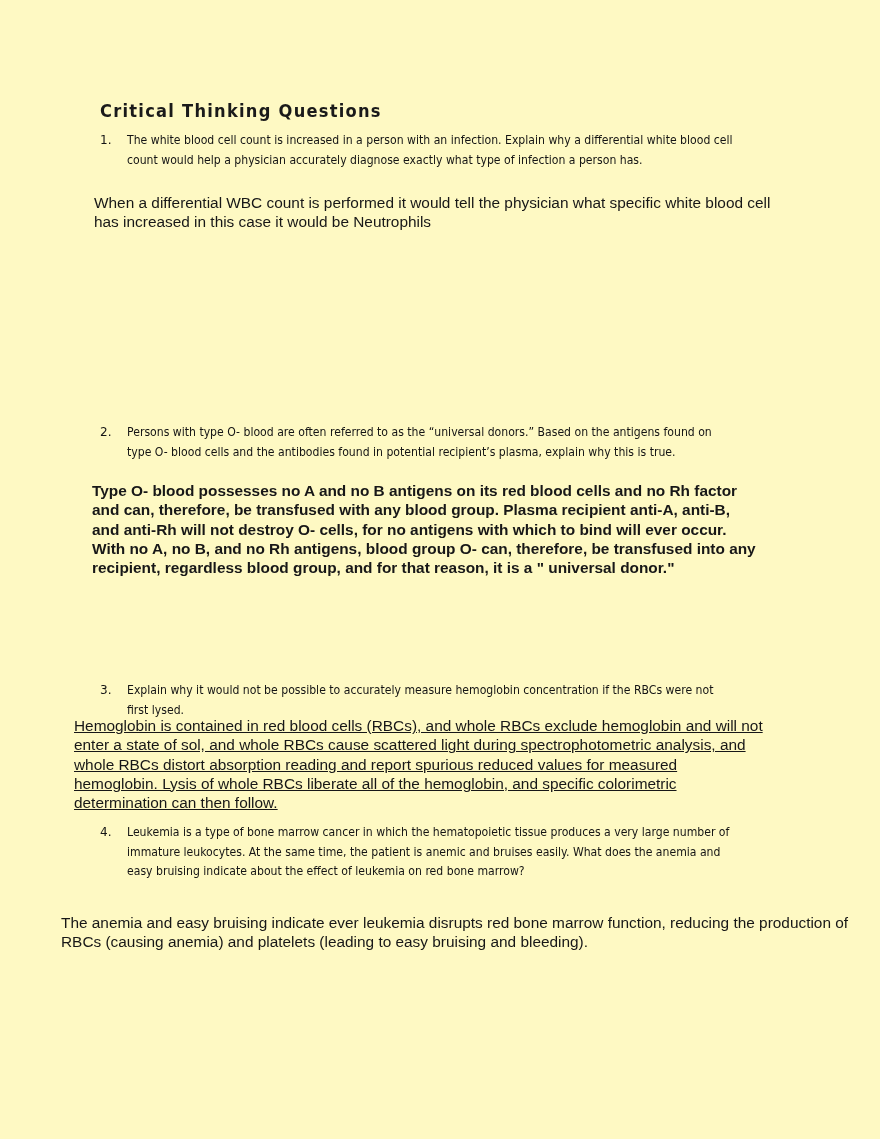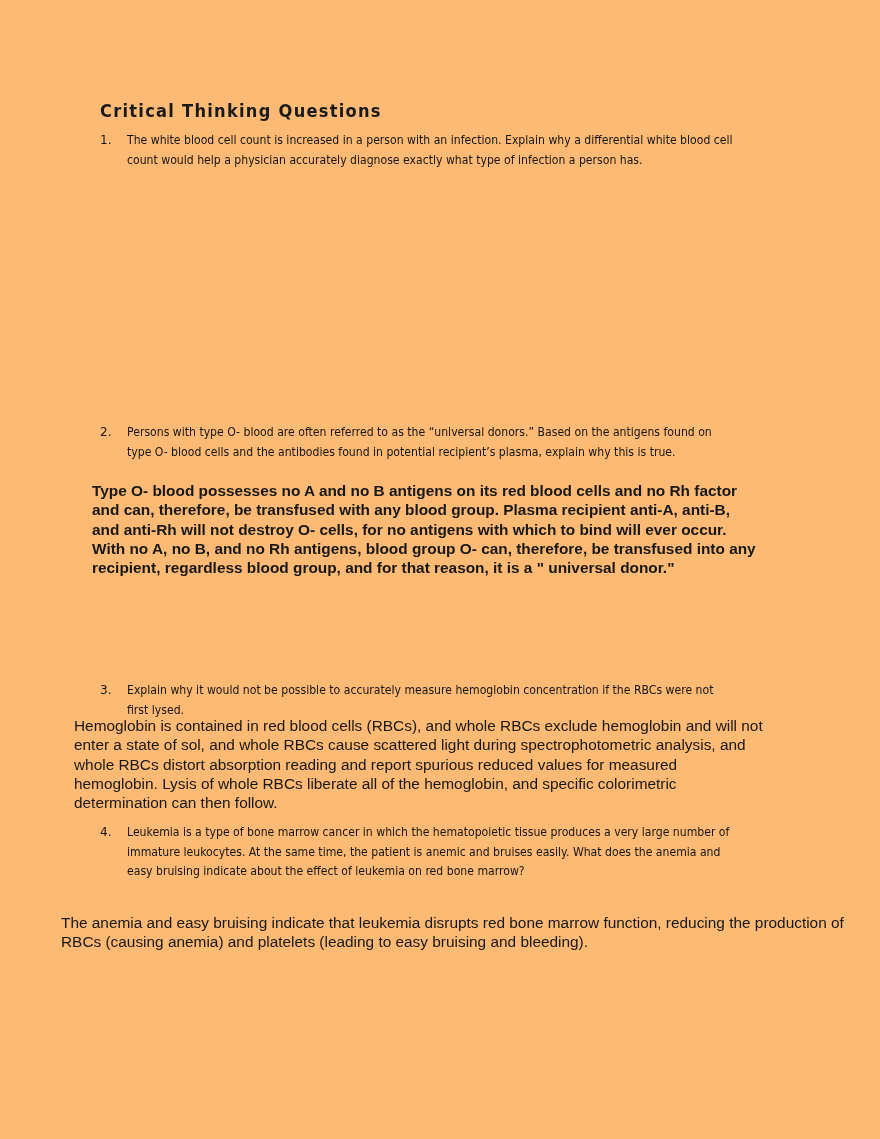--- a/index.html
+++ b/index.html
@@ -12,21 +12,21 @@
     height: 1139px;
     position: relative;
     font-family: "Liberation Sans", sans-serif;
     color: #000000;
     overflow: hidden;
   }
 
   .page {
     position: absolute;
     inset: 0;
-    background: #fdba74;
+    background: #fef9c3;
   }
 
   
   .doc-title {
     position: absolute;
     left: 100px;
     top: 101px;
     font-family: "DejaVu Sans", sans-serif;
     font-weight: 700;
     font-size: 17.5px;
@@ -77,46 +77,47 @@
     position: absolute;
     font-family: "Liberation Sans", sans-serif;
     font-size: 15.4px;
     line-height: 19.3px;
     color: #171717;
     font-weight: 400;
   }
 
   #answer-1 { left: 94px; top: 193px; width: 692px; }
   #answer-2 { left: 92px; top: 481px; width: 668px; font-weight: bold; }
-  #answer-3 { left: 74px; top: 716px; width: 690px; }
+  #answer-3 { left: 74px; top: 716px; width: 690px; text-decoration: underline; }
   #answer-4 { left: 61px; top: 913px; width: 790px; }
 </style>
 </head>
 <body>
 
 <div class="page">
 
   <div class="doc-title">Critical Thinking Questions</div>
 
   <div class="question" id="question-1">
     <span class="q-num">1.</span>
     <span class="q-text">The white blood cell count is increased in a person with an infection. Explain why a differential white blood cell count would help a physician accurately diagnose exactly what type of infection a person has.</span>
   </div>
+  <div class="answer" id="answer-1">When a differential WBC count is performed it would tell the physician what specific white blood cell has increased in this case it would be Neutrophils</div>
 
   <div class="question" id="question-2">
     <span class="q-num">2.</span>
     <span class="q-text">Persons with type O- blood are often referred to as the “universal donors.” Based on the antigens found on type O- blood cells and the antibodies found in potential recipient’s plasma, explain why this is true.</span>
   </div>
   <div class="answer" id="answer-2">Type O- blood possesses no A and no B antigens on its red blood cells and no Rh factor and can, therefore, be transfused with any blood group. Plasma recipient anti-A, anti-B, and anti-Rh will not destroy O- cells, for no antigens with which to bind will ever occur. With no A, no B, and no Rh antigens, blood group O- can, therefore, be transfused into any recipient, regardless blood group, and for that reason, it is a " universal donor."</div>
 
   <div class="question" id="question-3">
     <span class="q-num">3.</span>
     <span class="q-text">Explain why it would not be possible to accurately measure hemoglobin concentration if the RBCs were not first lysed.</span>
   </div>
   <div class="answer" id="answer-3">Hemoglobin is contained in red blood cells (RBCs), and whole RBCs exclude hemoglobin and will not enter a state of sol, and whole RBCs cause scattered light during spectrophotometric analysis, and whole RBCs distort absorption reading and report spurious reduced values for measured hemoglobin. Lysis of whole RBCs liberate all of the hemoglobin, and specific colorimetric determination can then follow.</div>
 
   <div class="question" id="question-4">
     <span class="q-num">4.</span>
     <span class="q-text">Leukemia is a type of bone marrow cancer in which the hematopoietic tissue produces a very large number of immature leukocytes. At the same time, the patient is anemic and  bruises easily. What does the anemia and easy bruising indicate about the effect of leukemia on red bone marrow?</span>
   </div>
-  <div class="answer" id="answer-4">The anemia and easy bruising indicate that leukemia disrupts red bone marrow function, reducing the production of RBCs (causing anemia) and platelets (leading to easy bruising and bleeding).</div>
+  <div class="answer" id="answer-4">The anemia and easy bruising indicate ever leukemia disrupts red bone marrow function, reducing the production of RBCs (causing anemia) and platelets (leading to easy bruising and bleeding).</div>
 
 </div>
 
 </body></html>

